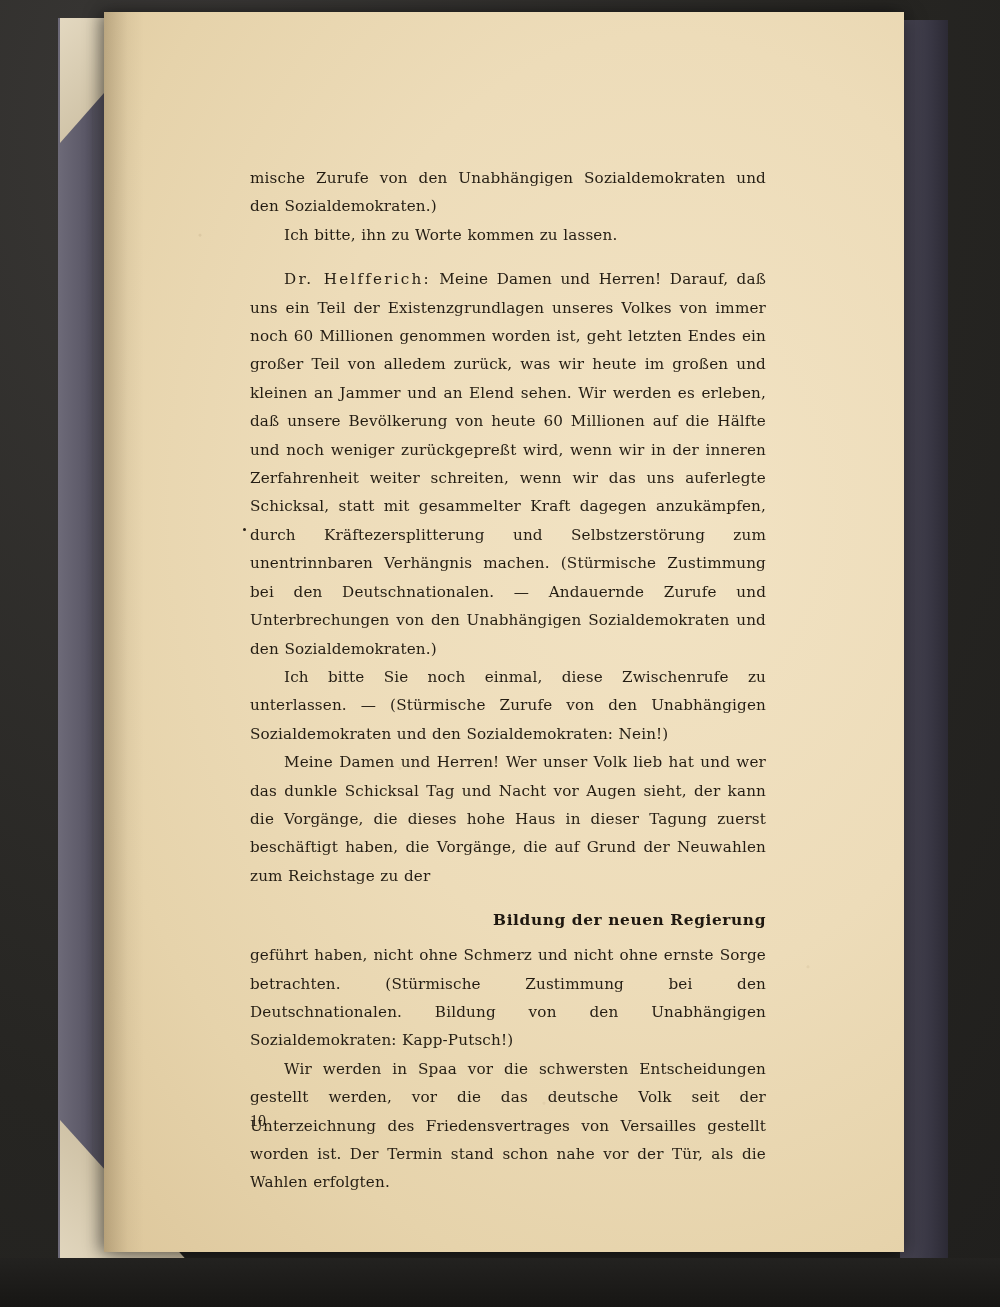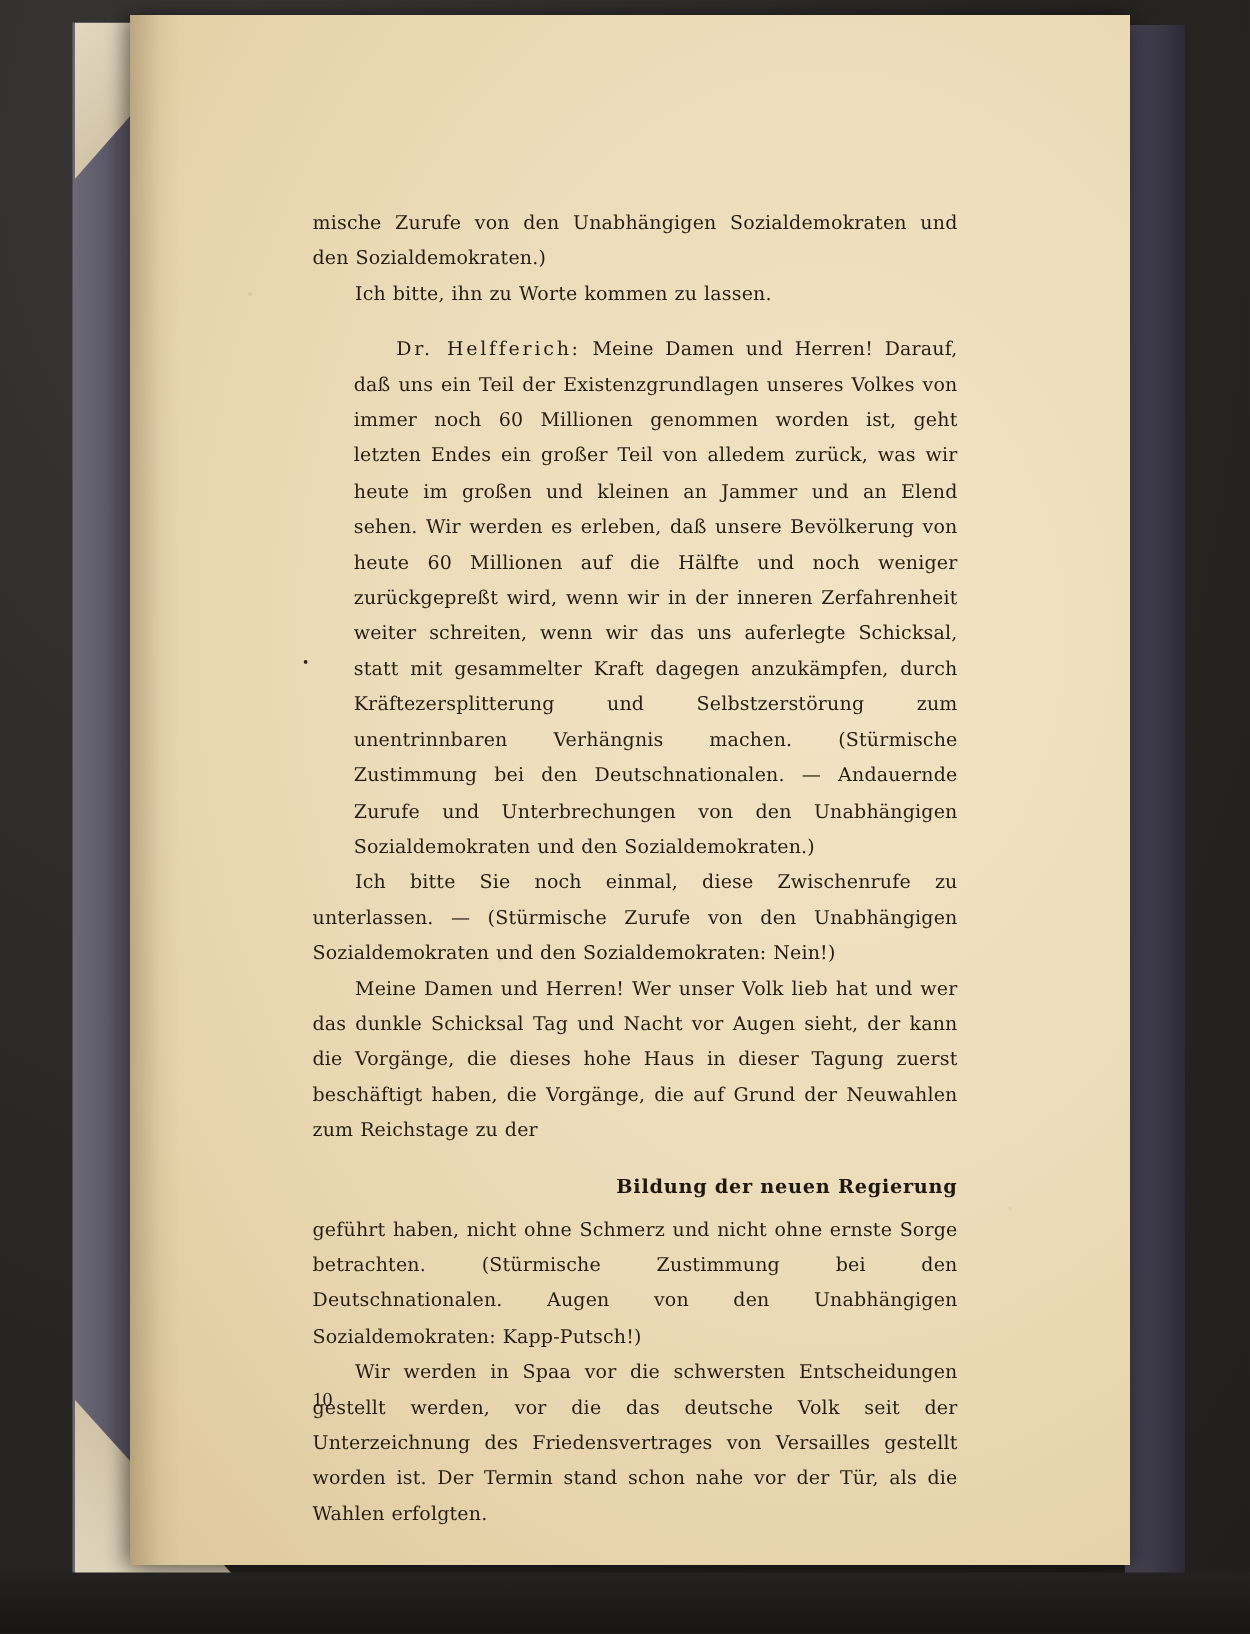--- a/index.html
+++ b/index.html
@@ -117,21 +117,21 @@
     font-size: 15.2px;
     line-height: 28.4px;
     text-align: justify;
     text-justify: inter-word;
     margin: 0 0 0 0;
     letter-spacing: 0.15px;
     word-spacing: 0.5px;
     color: #241d13;
   }
   .indent { text-indent: 34px; }
-  .gap-top { margin-top: 16px; margin-left: 33px; }
+  .gap-top { margin-top: 16px; }
 
   .speaker-run .spk {
     letter-spacing: 2.2px;
   }
 
   .subhead {
     font-family: "DejaVu Serif", serif;
     font-weight: bold;
     font-size: 15.4px;
     text-align: right;
@@ -198,21 +198,21 @@
       <span>Meine Damen und Herren! Darauf, daß uns ein Teil der Existenzgrundlagen unseres Volkes von immer noch 60 Millionen genommen worden ist, geht letzten Endes ein großer Teil von alledem zurück, was wir heute im großen und kleinen an Jammer und an Elend sehen. Wir werden es erleben, daß unsere Bevölkerung von heute 60 Millionen auf die Hälfte und noch weniger zurückgepreßt wird, wenn wir in der inneren Zerfahrenheit weiter schreiten, wenn wir das uns auferlegte Schicksal, statt mit gesammelter Kraft dagegen anzukämpfen, durch Kräftezersplitterung und Selbstzerstörung zum unentrinnbaren Verhängnis machen. (Stürmische Zustimmung bei den Deutschnationalen. — Andauernde Zurufe und Unterbrechungen von den Unabhängigen Sozialdemokraten und den Sozialdemokraten.)</span>
     </p>
 
     <p class="para indent">Ich bitte Sie noch einmal, diese Zwischenrufe zu unterlassen. — (Stürmische Zurufe von den Unabhängigen Sozialdemokraten und den Sozialdemokraten: Nein!)</p>
 
 
     <p class="para indent">Meine Damen und Herren! Wer unser Volk lieb hat und wer das dunkle Schicksal Tag und Nacht vor Augen sieht, der kann die Vorgänge, die dieses hohe Haus in dieser Tagung zuerst beschäftigt haben, die Vorgänge, die auf Grund der Neuwahlen zum Reichstage zu der</p>
 
     <h2 class="subhead">Bildung der neuen Regierung</h2>
 
-    <p class="para">geführt haben, nicht ohne Schmerz und nicht ohne ernste Sorge betrachten. (Stürmische Zustimmung bei den Deutschnationalen. Augen von den Unabhängigen Sozialdemokraten: Kapp-Putsch!)</p>
+    <p class="para">geführt haben, nicht ohne Schmerz und nicht ohne ernste Sorge betrachten. (Stürmische Zustimmung bei den Deutschnationalen. Bildung von den Unabhängigen Sozialdemokraten: Kapp-Putsch!)</p>
 
     <p class="para indent">Wir werden in Spaa vor die schwersten Entscheidungen gestellt werden, vor die das deutsche Volk seit der Unterzeichnung des Friedensvertrages von Versailles gestellt worden ist. Der Termin stand schon nahe vor der Tür, als die Wahlen erfolgten.</p>
 
   </div>
 
   <div class="folio">10</div>
 </div>
 
 <div class="bottom-shadow"></div>
 

